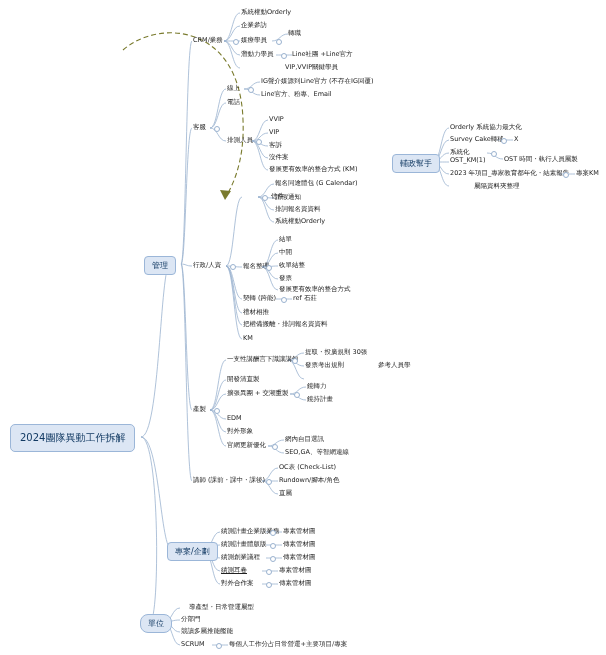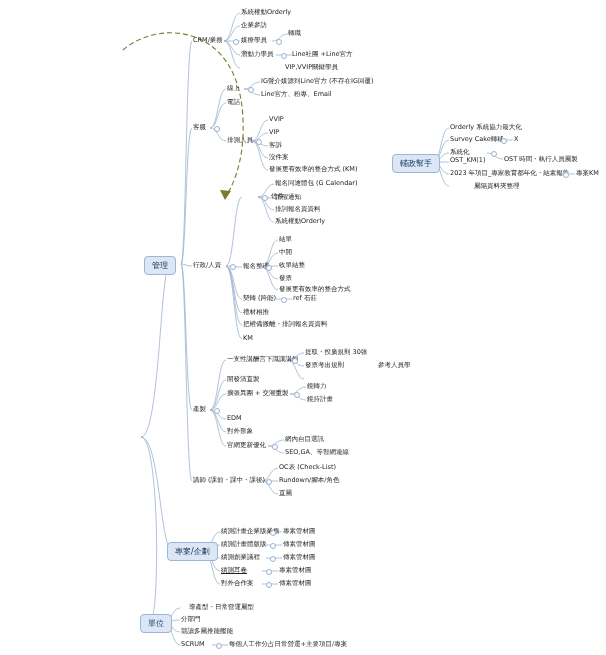--- a/index.html
+++ b/index.html
@@ -122,24 +122,25 @@
       <path d="M487 153 C 495 153, 495 159, 503 159"></path>
       <path d="M559 174 C 567 174, 567 174, 575 174"></path>
     </g>
 
     <g fill="none" stroke="#7a7b2e" stroke-width="1.1" stroke-dasharray="5,3">
       <path d="M123 50 C 160 18, 240 25, 243 120 C 245 165, 230 190, 225 198"></path>
     </g>
     <polygon points="225,200 220,190 231,191" fill="#7a7b2e"></polygon>
   </svg>
 
+  <div class="node root" style="left:10px;top:424px;">2024團隊異動工作拆解</div>
 
   <div class="node lvl1" style="left:144px;top:256px;">管理</div>
   <div class="node lvl1" style="left:167px;top:542px;">專案/企劃</div>
-  <div class="node lvl1" style="left:140px;top:614px;">單位</div>
+  <div class="node lvl1" style="left:140px;top:614px;border-radius:8px;">單位</div>
   <div class="node lvl1" style="left:392px;top:154px;">輔政幫手</div>
 
   <div class="node txt" style="left:193px;top:36px;">CRM/業務</div>
   <div class="dot" style="left:233px;top:39px;"></div>
   <div class="node txt" style="left:241px;top:8px;">系統權動Orderly</div>
   <div class="node txt" style="left:241px;top:21px;">企業參訪</div>
   <div class="node txt" style="left:241px;top:36px;">媒療學員</div>
   <div class="dot" style="left:276px;top:39px;"></div>
   <div class="node txt" style="left:288px;top:29px;">轉職</div>
   <div class="node txt" style="left:241px;top:50px;">潛動力學員</div>

